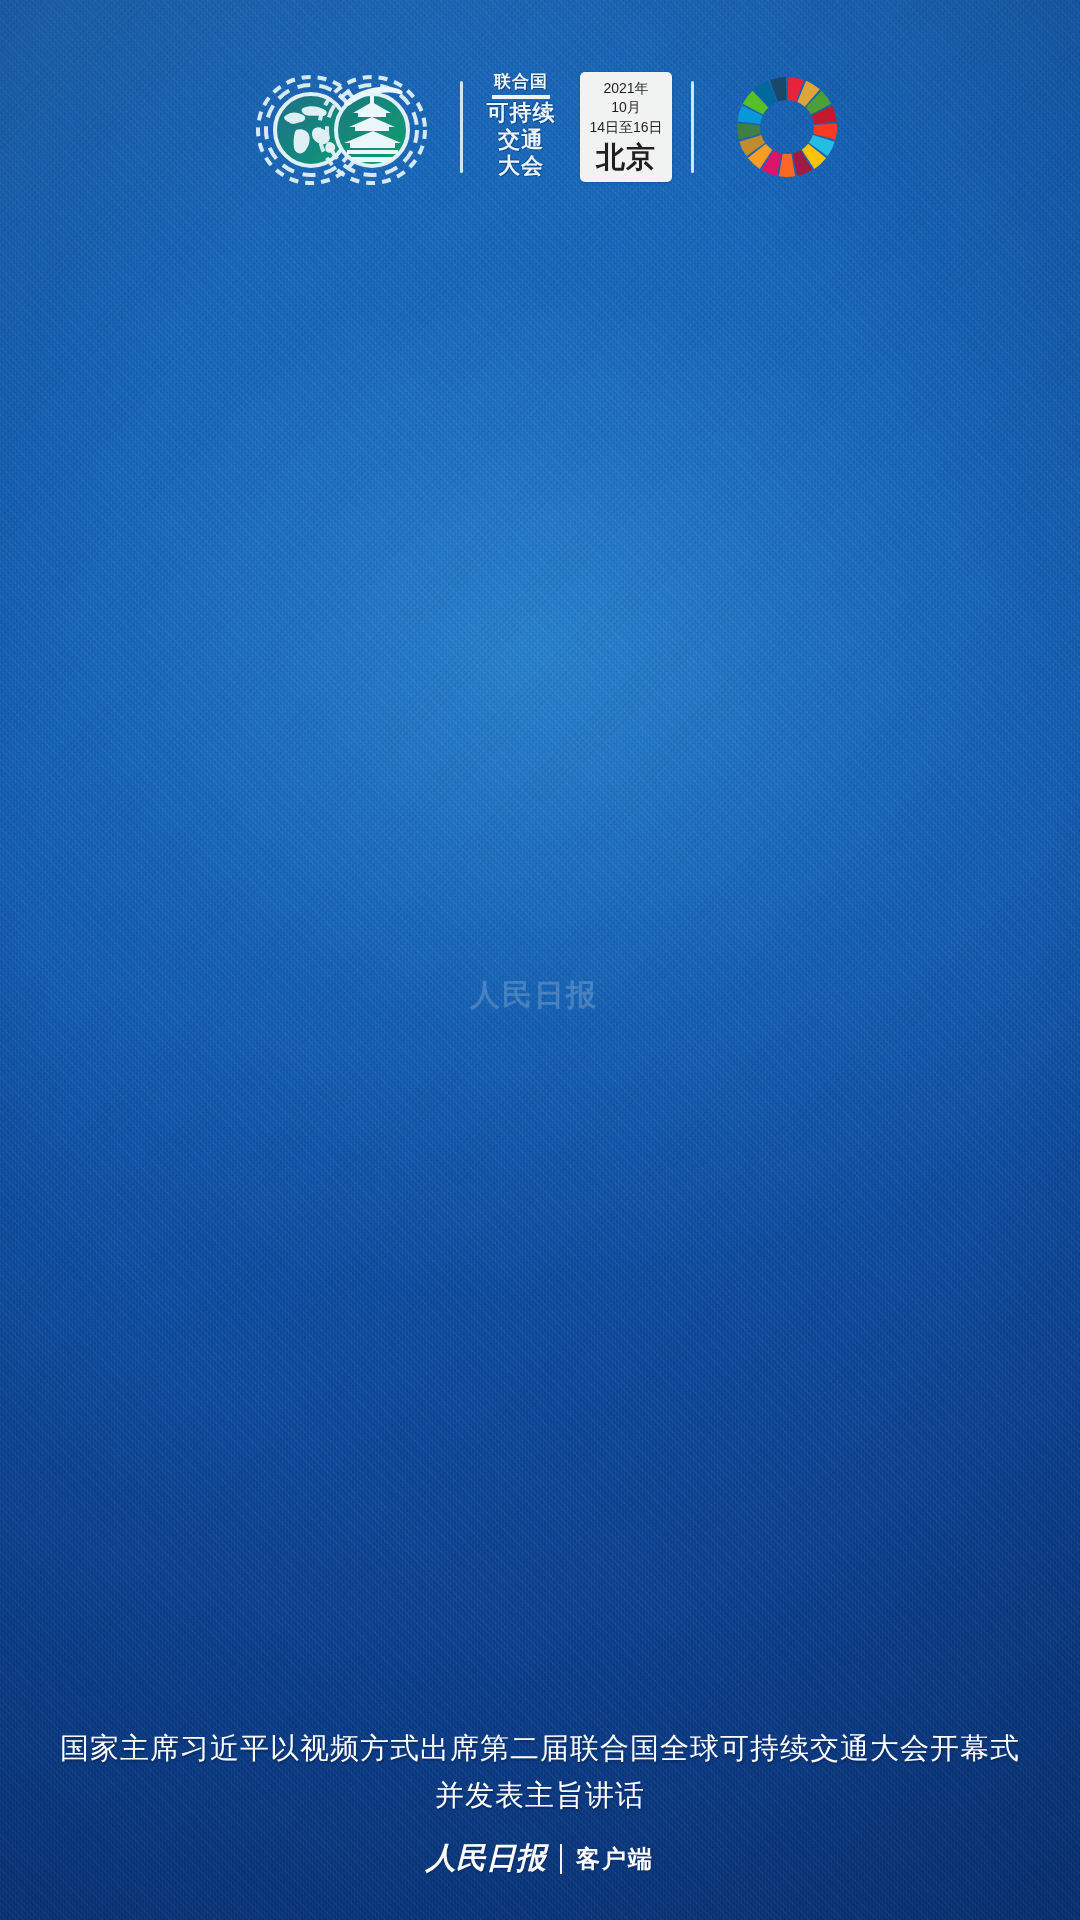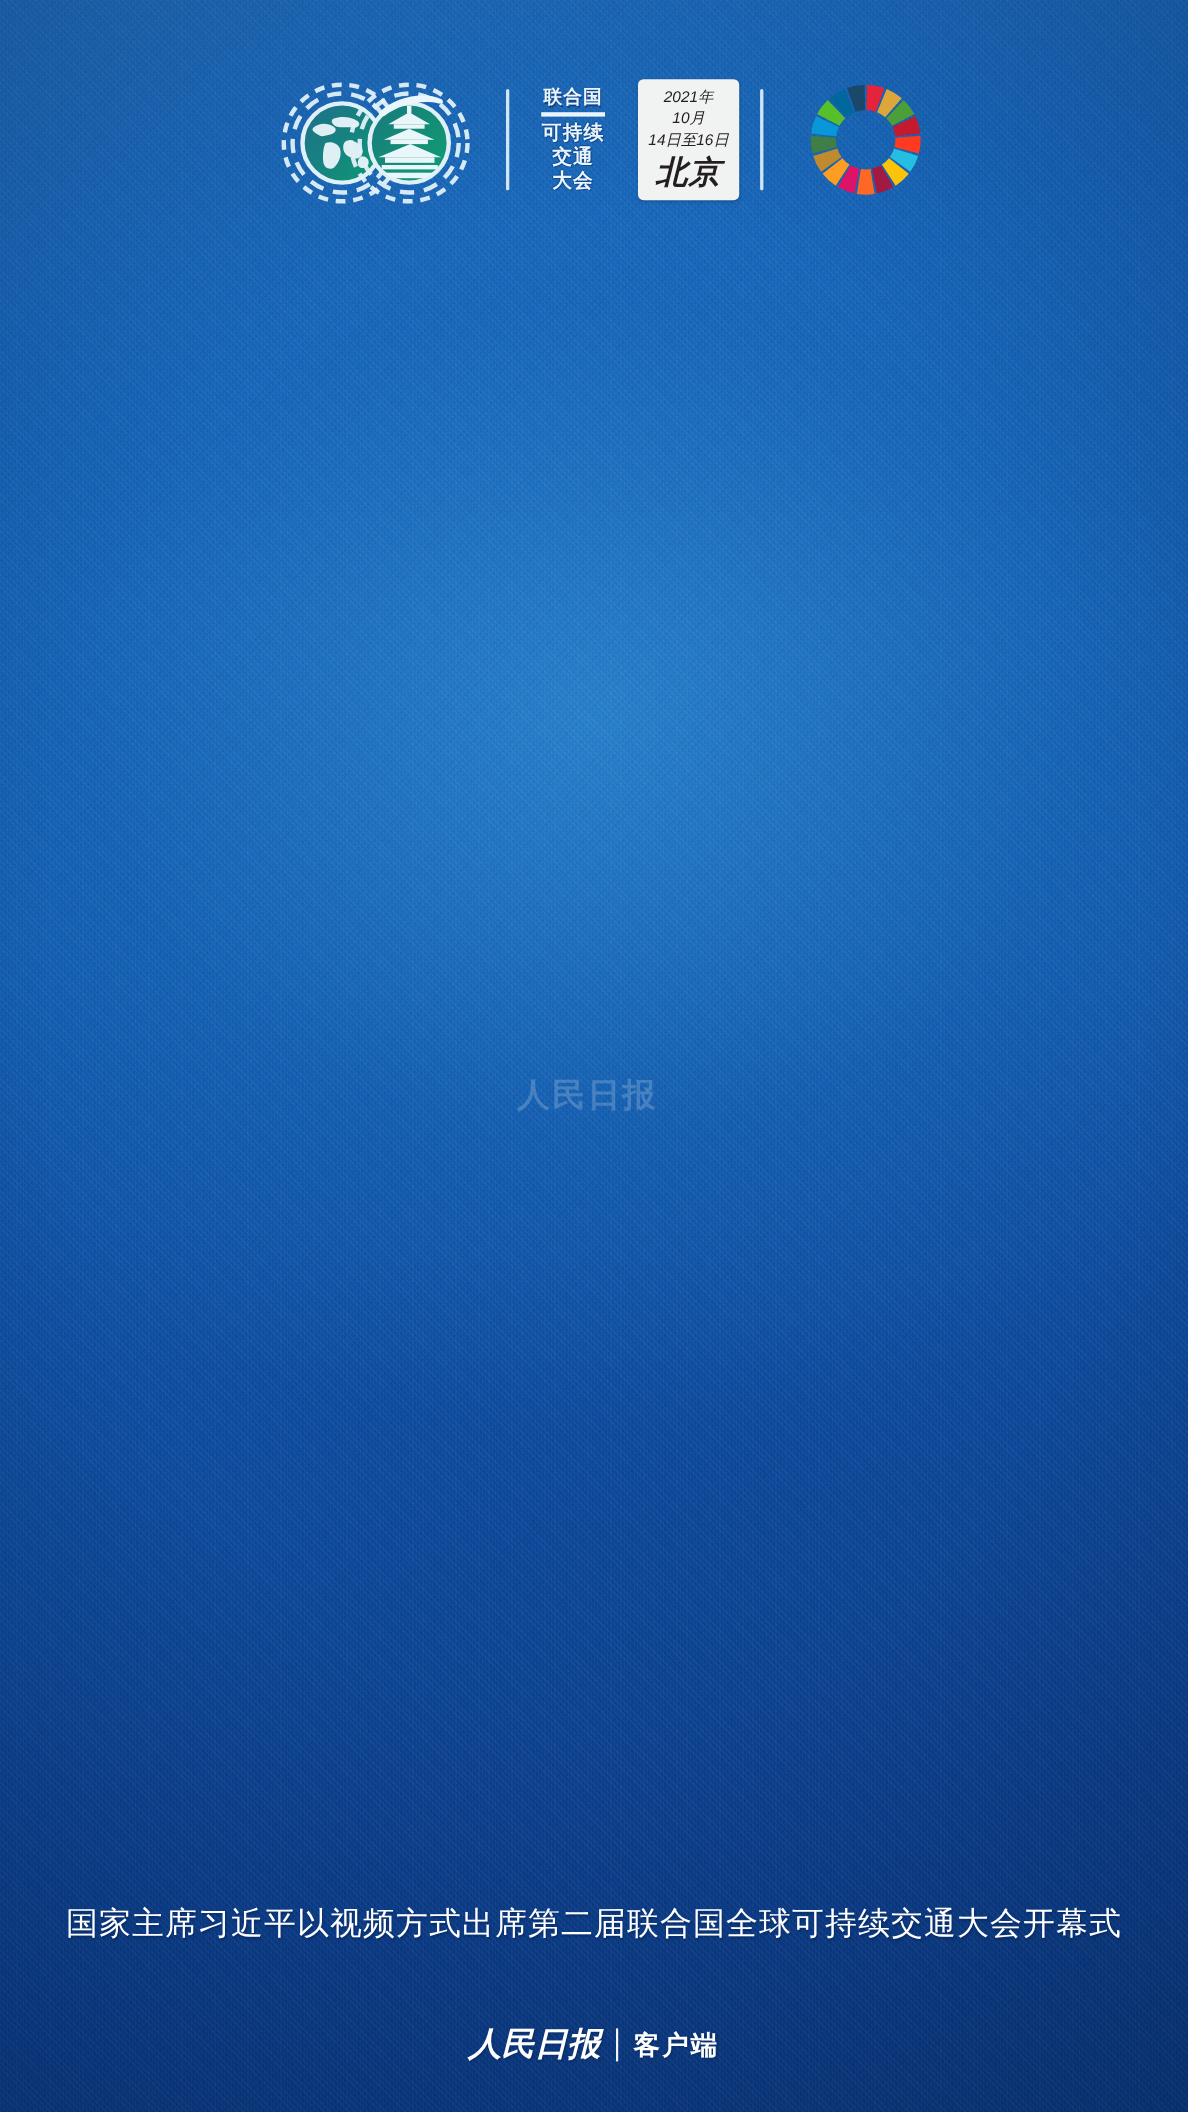--- a/index.html
+++ b/index.html
@@ -92,41 +92,41 @@
     line-height: 1;
     text-shadow: 0 0 1px #1a4f99, 1px 1px 0 #134283;
   }
   .cn-rule {
     width: 58px;
     height: 4px;
     background: #eaf4fb;
     margin: 3px 0 2px 0;
   }
   .cn-line {
-    font-size: 18px;
+    font-size: 22px;
     font-weight: bold;
     letter-spacing: 1px;
     color: #eaf4fb;
     line-height: 1.12;
     text-shadow: 1px 1px 0 #0e4a93, -1px 0 0 #0e4a93, 0 -1px 0 #0e4a93;
     white-space: nowrap;
+    font-family: Liberation Mono, monospace;
   }
   #date-card {
     width: 92px;
     height: 110px;
     background: #f1f2f2;
     border-radius: 5px;
     margin-left: 20px;
     display: flex;
     flex-direction: column;
     align-items: center;
     justify-content: center;
     flex: 0 0 auto;
     box-shadow: 0 1px 3px rgba(0,0,0,.18);
-    font-style: italic;
   }
   .dc-line {
     font-size: 14px;
     color: #231f20;
     line-height: 1.38;
     white-space: nowrap;
   }
   .dc-city {
     font-size: 29px;
     font-weight: bold;
@@ -331,20 +331,21 @@
           <path d="M 35.00033112829139 4.978608503658023 A 50 50 0 0 1 50.8656333213609 2.0128695338650857 L 51.387441993534885 25.006949548287146 A 27 27 0 0 0 42.82017880927735 26.608448591975336 Z" fill="#19486A"></path>
         </g>
     </svg>
   </div>
 
 
   <div id="watermark">人民日报</div>
 
   <div id="caption">
     <div class="cap-line">国家主席习近平以视频方式出席第二届联合国全球可持续交通大会开幕式</div>
+    <div class="cap-line">并发表主旨讲话</div>
   </div>
 
   <div id="footer">
     <div id="brand-mark">人民日报</div>
     <div id="brand-sep"></div>
     <div id="brand-client">客户端</div>
   </div>
 
 </div>
 

